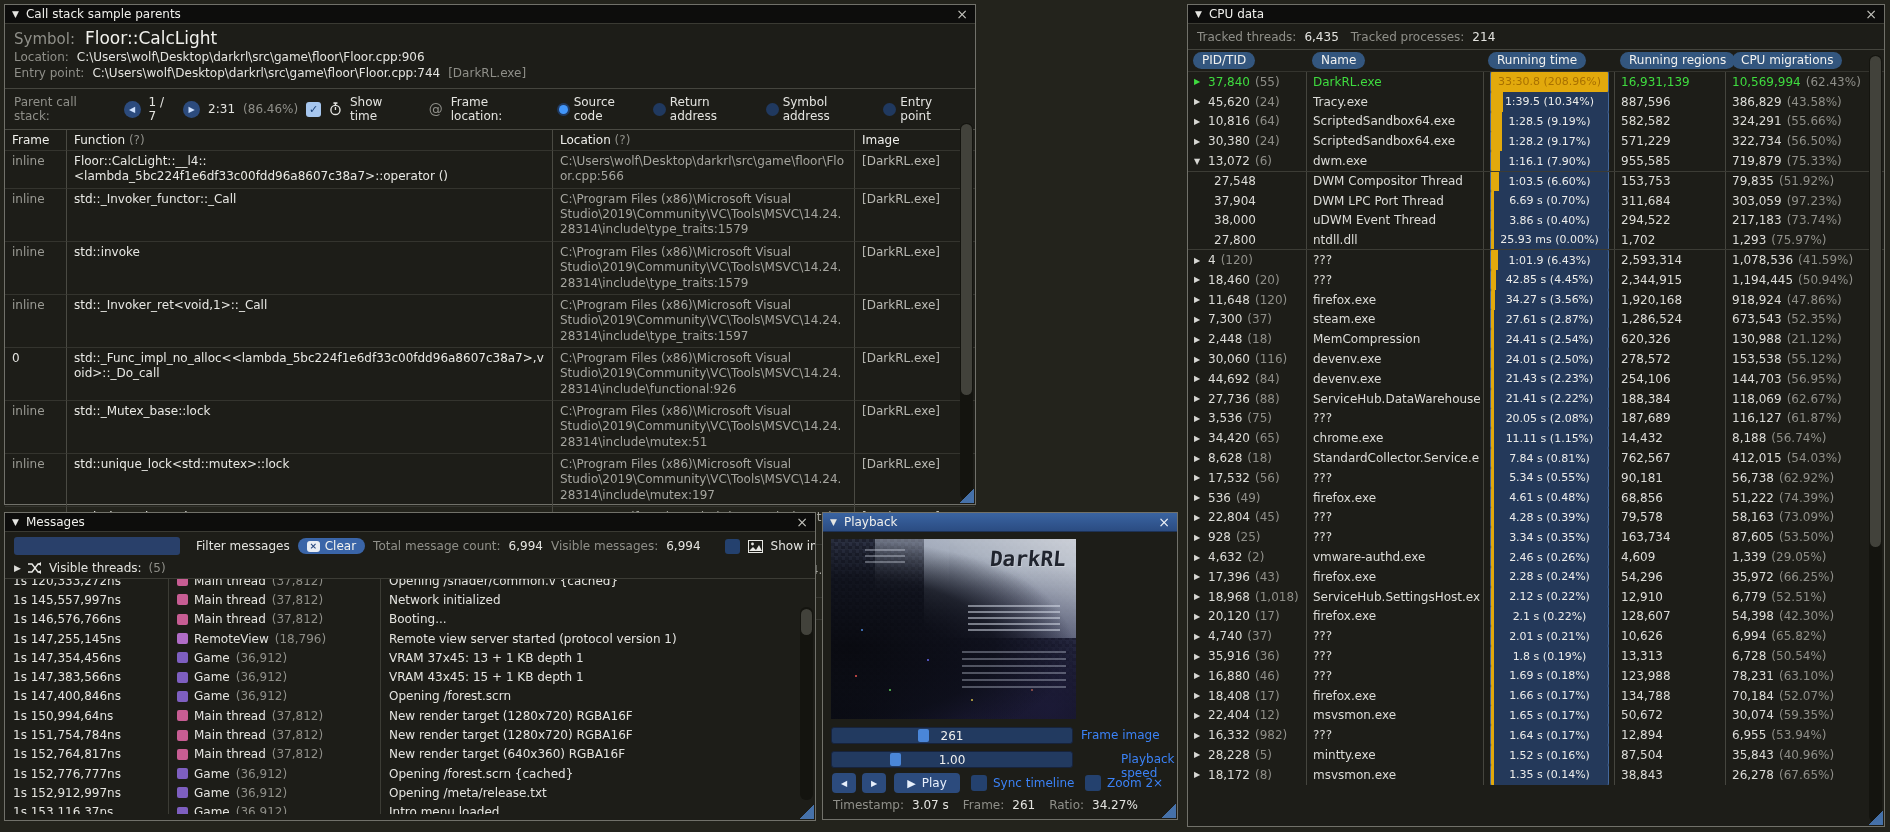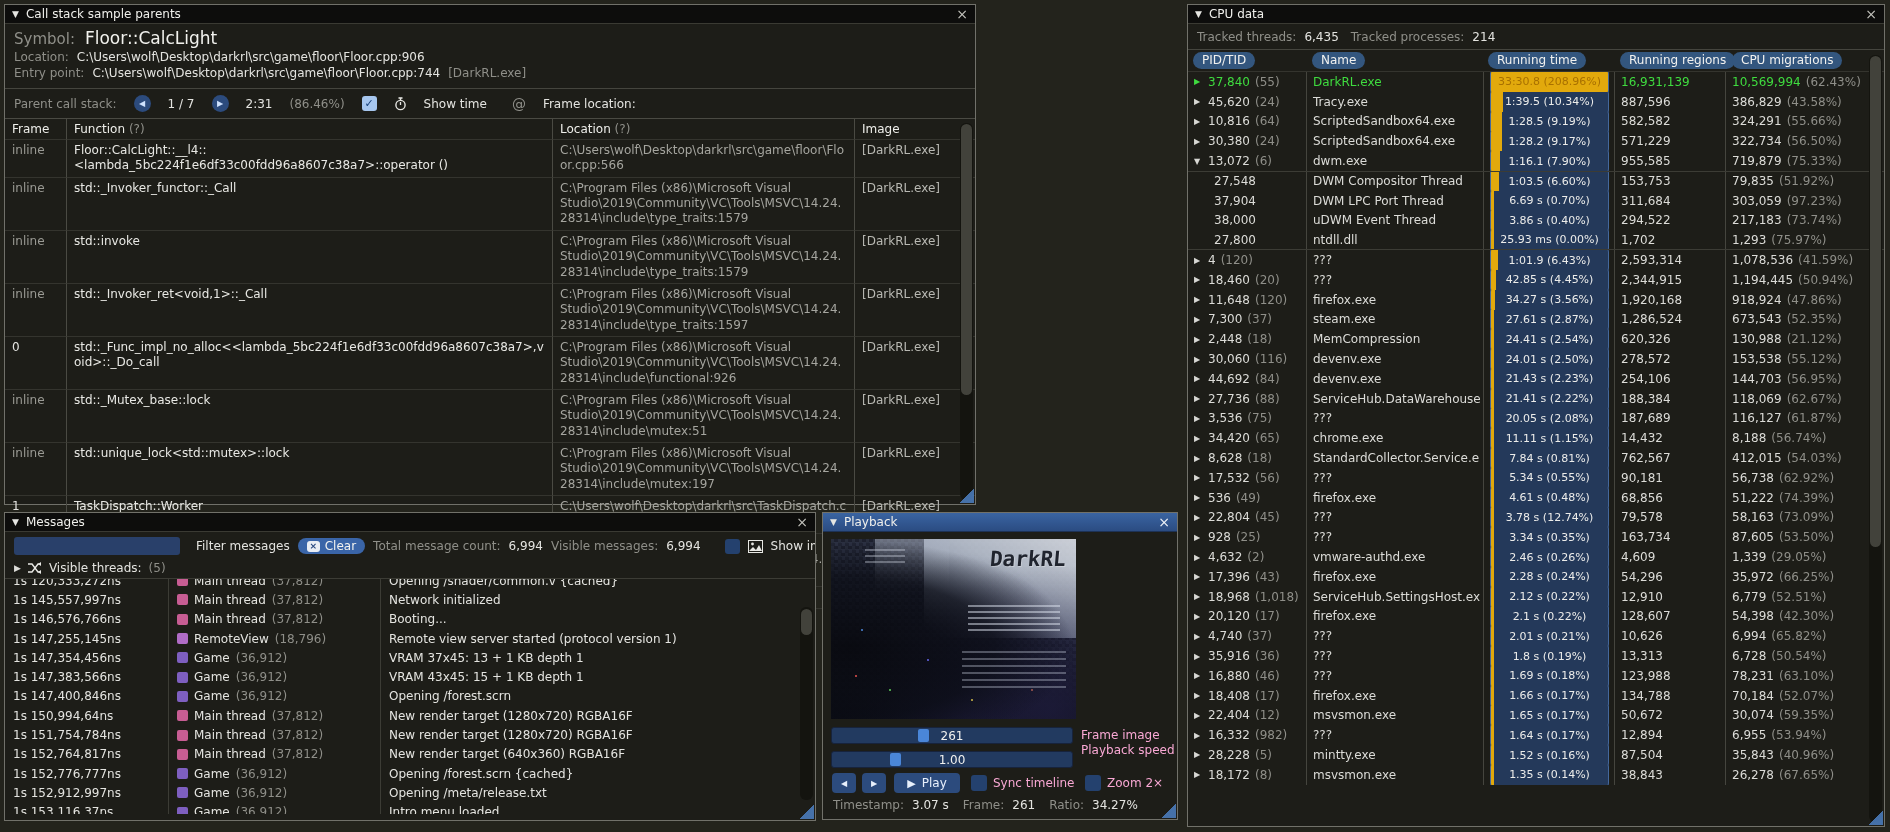--- a/index.html
+++ b/index.html
@@ -19,21 +19,21 @@
   .gray { color:#8f8f89; }
   .white { color:#e4e4e0; }
   
   #callstack { left:4px; top:4px; width:972px; height:501px; }
   .cs-info { padding:4px 9px 2px 9px; }
   .sym-line { display:flex; align-items:baseline; gap:10px; margin-bottom:2px; }
   .sym-lbl { font-size:15px; color:#8f8f89; }
   .sym-val { font-size:17px; color:#f2f2ee; }
   .kv-line { display:flex; gap:8px; margin:2px 0; }
   .sep { border-top:1px solid #45453e; margin:4px 0; }
-  .pcs-row { display:flex; align-items:center; gap:17px; padding:2px 9px 4px 9px; }
+  .pcs-row { display:flex; align-items:center; gap:8px; padding:2px 9px 4px 9px; }
   .navbtn { width:17px; height:17px; border-radius:50%; background:#2c4b7d; color:#cfe2ff;
             display:flex; align-items:center; justify-content:center; font-size:8px; }
   .chk { width:15px; height:15px; border-radius:3px; background:#24416e; display:flex;
          align-items:center; justify-content:center; }
   .chk.on { background:#a6c6ee; color:#163f78; font-size:11px; font-weight:bold; }
   .radio { width:13px; height:13px; border-radius:50%; background:#20395f; position:relative; }
   .radio.sel { background:#20395f; }
   .radio.sel::after { content:""; position:absolute; inset:2px; border-radius:50%; background:#4296fa; }
   .rlabel { margin-left:-2px; }
   .rgroup { display:flex; align-items:center; gap:6px; margin-left:6px; }
@@ -92,21 +92,21 @@
         background:repeating-linear-gradient(180deg, rgba(205,212,228,.35) 0 2px, transparent 2px 7px); }
   .pb-lines3 { position:absolute; left:34px; top:10px; width:40px; height:16px;
         background:repeating-linear-gradient(180deg, rgba(220,226,238,.35) 0 2px, transparent 2px 6px); }
   .pb-dots { position:absolute; width:2px; height:2px; left:0; top:0; background:transparent;
         box-shadow:24px 136px 0 #b04040, 58px 150px 0 #4aa04a, 96px 120px 0 #5050b8,
                    140px 160px 0 #a09040, 30px 90px 0 #3c68a8, 200px 150px 0 #804848; }
   .slider { position:absolute; left:8px; width:242px; height:17px; background:#223a60;
             border:1px solid #17233c; border-radius:3px; }
   .sthumb { position:absolute; top:1px; bottom:1px; width:11px; background:#4a86d8; border-radius:2px; }
   .sval { position:absolute; inset:0; display:flex; align-items:center; justify-content:center; color:#f0f0ee; }
-  .slabel { position:absolute; left:258px; color:#f9a8d4; }
+  .slabel { position:absolute; left:258px; color:#3b82f6; }
   .pb-btn { position:absolute; height:20px; border-radius:4px; background:#2c4b7d; color:#e8f0fc;
             display:flex; align-items:center; justify-content:center; gap:6px; }
   .pb-chk { position:absolute; width:16px; height:16px; border-radius:3px; background:#24416e; }
   .pb-row-ts { position:absolute; left:10px; top:285px; display:flex; gap:8px; white-space:nowrap; }
   
   #cpu { left:1187px; top:4px; width:698px; height:823px; overflow:hidden; }
   .cpu-stats { display:flex; gap:8px; padding:6px 9px 5px 9px; border-bottom:1px solid #45453e; }
   .cpu-cols { position:relative; height:22px; border-bottom:1px solid #34342e; }
   .pill { position:absolute; top:2px; height:17px; line-height:17px; background:#33567e; color:#f2f2f0;
           border-radius:9px; padding:0 9px; font-size:12px; }
@@ -164,20 +164,30 @@
     <span class="chk on">✓</span>
     <svg width="13" height="14" viewBox="0 0 13 14">
       <circle cx="6.5" cy="8" r="4.6" fill="none" stroke="#e4e4e0" stroke-width="1.4"></circle>
       <line x1="6.5" y1="8" x2="6.5" y2="5" stroke="#e4e4e0" stroke-width="1.3"></line>
       <line x1="4.5" y1="1" x2="8.5" y2="1" stroke="#e4e4e0" stroke-width="1.6"></line>
       <line x1="6.5" y1="1" x2="6.5" y2="3" stroke="#e4e4e0" stroke-width="1.4"></line>
     </svg>
     <span class="white">Show time</span>
     <span class="gray" style="font-size:14px; margin-left:8px;">@</span>
     <span class="white">Frame location:</span>
+    <span class="rgroup" id="cs-radios">
+        <span class="radio sel"></span>
+        <span class="rlabel white">Source code</span>
+        <span class="radio"></span>
+        <span class="rlabel white">Return address</span>
+        <span class="radio"></span>
+        <span class="rlabel white">Symbol address</span>
+        <span class="radio"></span>
+        <span class="rlabel white">Entry point</span>
+      </span>
   </div>
   <div class="cs-table">
     <div class="cs-hrow">
       <div><span>Frame</span></div>
       <div><span>Function</span> <span class="gray">(?)</span></div>
       <div><span>Location</span> <span class="gray">(?)</span></div>
       <div><span>Image</span></div>
     </div>
     <div id="cs-rows">
         <div class="cs-row">
@@ -485,21 +495,21 @@
   </div>
   <div class="slider" style="top:214px;">
     <div class="sthumb" style="left:36%;"></div>
     <div class="sval">261</div>
   </div>
   <div class="slabel" style="top:215px;">Frame image</div>
   <div class="slider" style="top:238px;">
     <div class="sthumb" style="left:24%;"></div>
     <div class="sval">1.00</div>
   </div>
-  <div class="slabel" style="top:230px;">Playback speed</div>
+  <div class="slabel" style="top:239px;margin-left:40px;">Playback speed</div>
   <div class="pb-btn" style="left:9px; top:260px; width:24px;">
       <span style="font-size:8px;">◀</span>
     </div>
   <div class="pb-btn" style="left:39px; top:260px; width:24px;">
       <span style="font-size:8px;">▶</span>
     </div>
   <div class="pb-btn" style="left:71px; top:260px; width:66px;">
     <span style="font-size:11px;">▶</span>
     <span>Play</span>
   </div>
@@ -995,21 +1005,21 @@
       <div class="cpu-row">
         <div class="c-pid">
           <span class="arr">▶</span>
           <span class="pidv">22,804</span>
           <span class="gray">(45)</span>
         </div>
         <div class="c-name">???</div>
         <div class="c-time">
           <div class="bar">
             <div class="bfill" style="width: 2.5%;"></div>
-            <div class="btext">3.78 s (12.74%)</div>
+            <div class="btext">4.28 s (0.39%)</div>
           </div>
         </div>
         <div class="c-reg">
           <span class="regv">79,578</span>
         </div>
         <div class="c-mig">
           <span class="migv">58,163</span>
           <span class="gray">(73.09%)</span>
         </div>
       </div>

